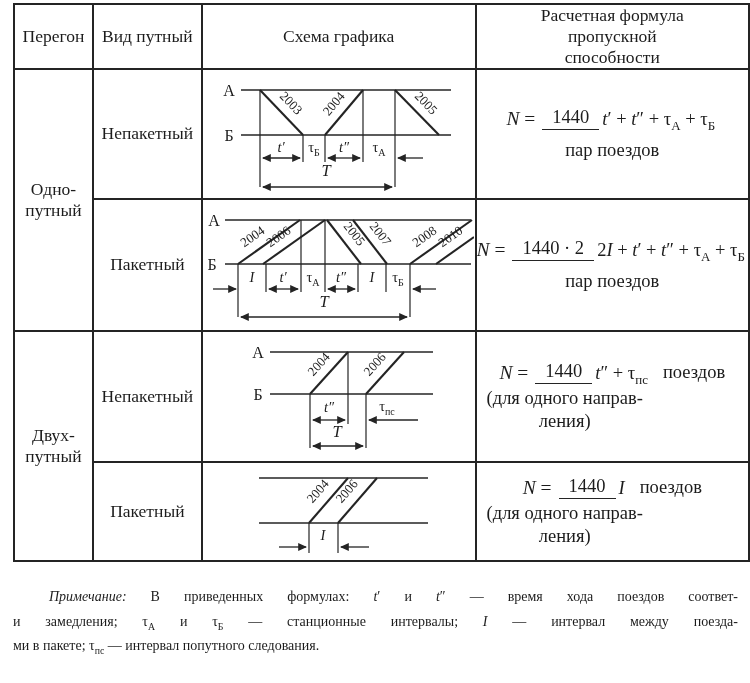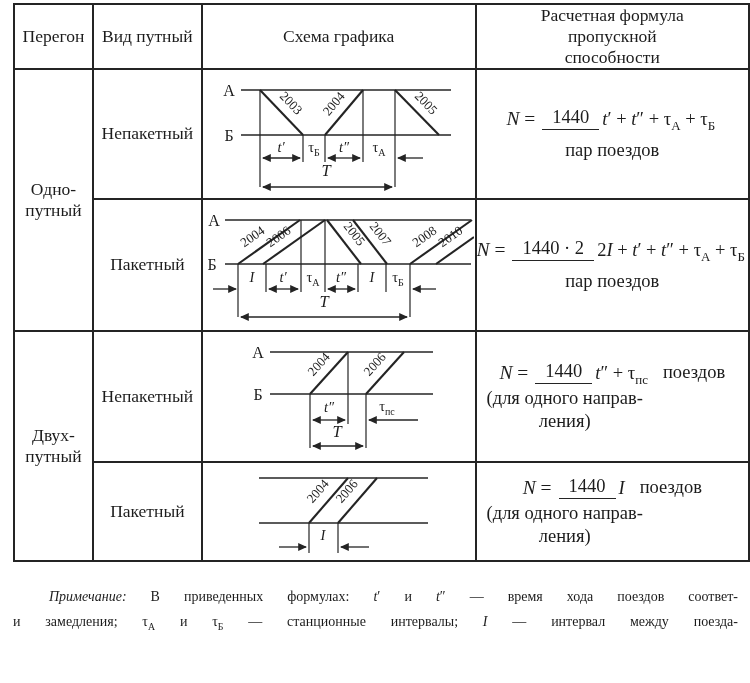--- a/index.html
+++ b/index.html
@@ -299,15 +299,16 @@
           <div class="note">(для одного направ-<br>ления)</div>
         </div>
       </td>
     </tr>
   </tbody>
     </table>
 
   <div class="footnote">
     <div class="fn-line fn-just fn-first"><i>Примечание:</i> В приведенных формулах: <i>t</i>′ и <i>t</i>″ — время хода поездов соответ-</div>
     <div class="fn-line fn-just">и замедления; τ<sub>А</sub> и τ<sub>Б</sub> — станционные интервалы; <i>I</i> — интервал между поезда-</div>
+    <div class="fn-line fn-last">ми в пакете; τ<sub>пс</sub> — интервал попутного следования.</div>
   </div>
 
 </div>
 
 </body></html>

